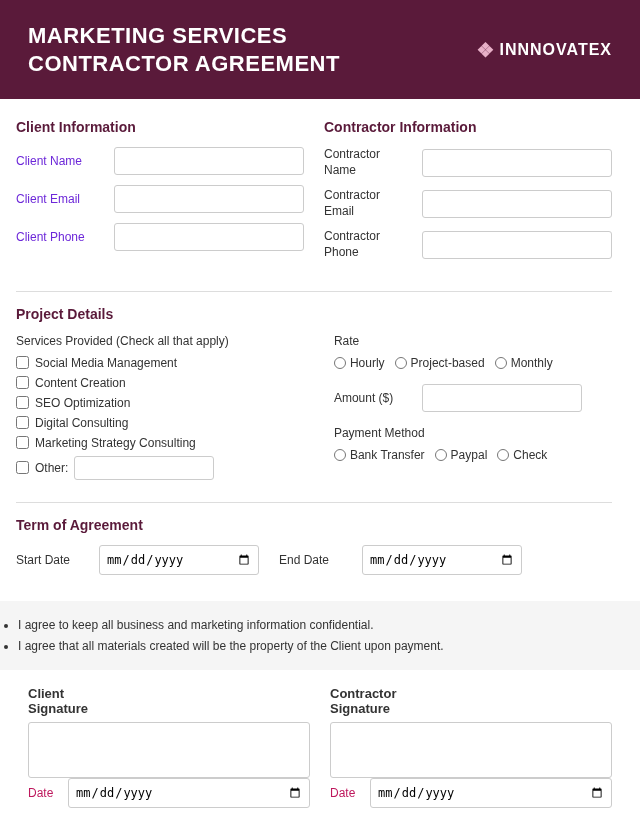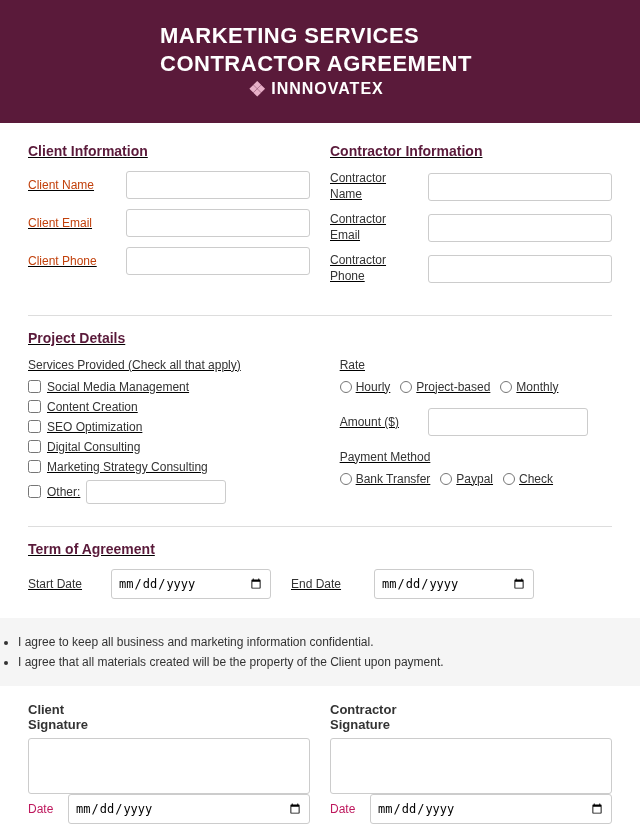--- a/index.html
+++ b/index.html
@@ -15,25 +15,24 @@
     .page {
       width: 640px;
       min-height: 828px;
       background: #fff;
       display: flex;
       flex-direction: column;
     }
     
     .header {
       background: #5a1a3a;
-      padding: 22px 28px 22px 20px;
+      padding: 22px 28px 22px 28px;
       display: flex;
       justify-content: space-between;
       align-items: center;
-      flex-direction: column;
     }
     .header-title {
       color: #fff;
       font-size: 22px;
       font-weight: 900;
       line-height: 1.25;
       letter-spacing: 0.5px;
     }
     .header-logo {
       color: #fff;
@@ -44,23 +43,22 @@
       align-items: center;
       gap: 4px;
     }
     .logo-hash {
       font-size: 20px;
       font-weight: 900;
       color: #e8b0c8;
     }
     
     .content {
-      padding: 20px 28px 16px 28px;
-      flex: 1;
-      text-decoration: underline;
+      padding: 20px 28px 16px 16px;
+      flex: 1;
     }
     
     .info-row {
       display: flex;
       gap: 20px;
       margin-bottom: 20px;
     }
     .info-col {
       flex: 1;
     }
@@ -70,21 +68,21 @@
       font-size: 14px;
       margin-bottom: 12px;
     }
     .field-row {
       display: flex;
       align-items: center;
       margin-bottom: 10px;
       gap: 8px;
     }
     .field-label {
-      color: #c2410c;
+      color: #6d28d9;
       font-size: 12px;
       min-width: 90px;
       flex-shrink: 0;
     }
     .field-label-wrap {
       color: #333;
       font-size: 12px;
       min-width: 90px;
       flex-shrink: 0;
       line-height: 1.3;

